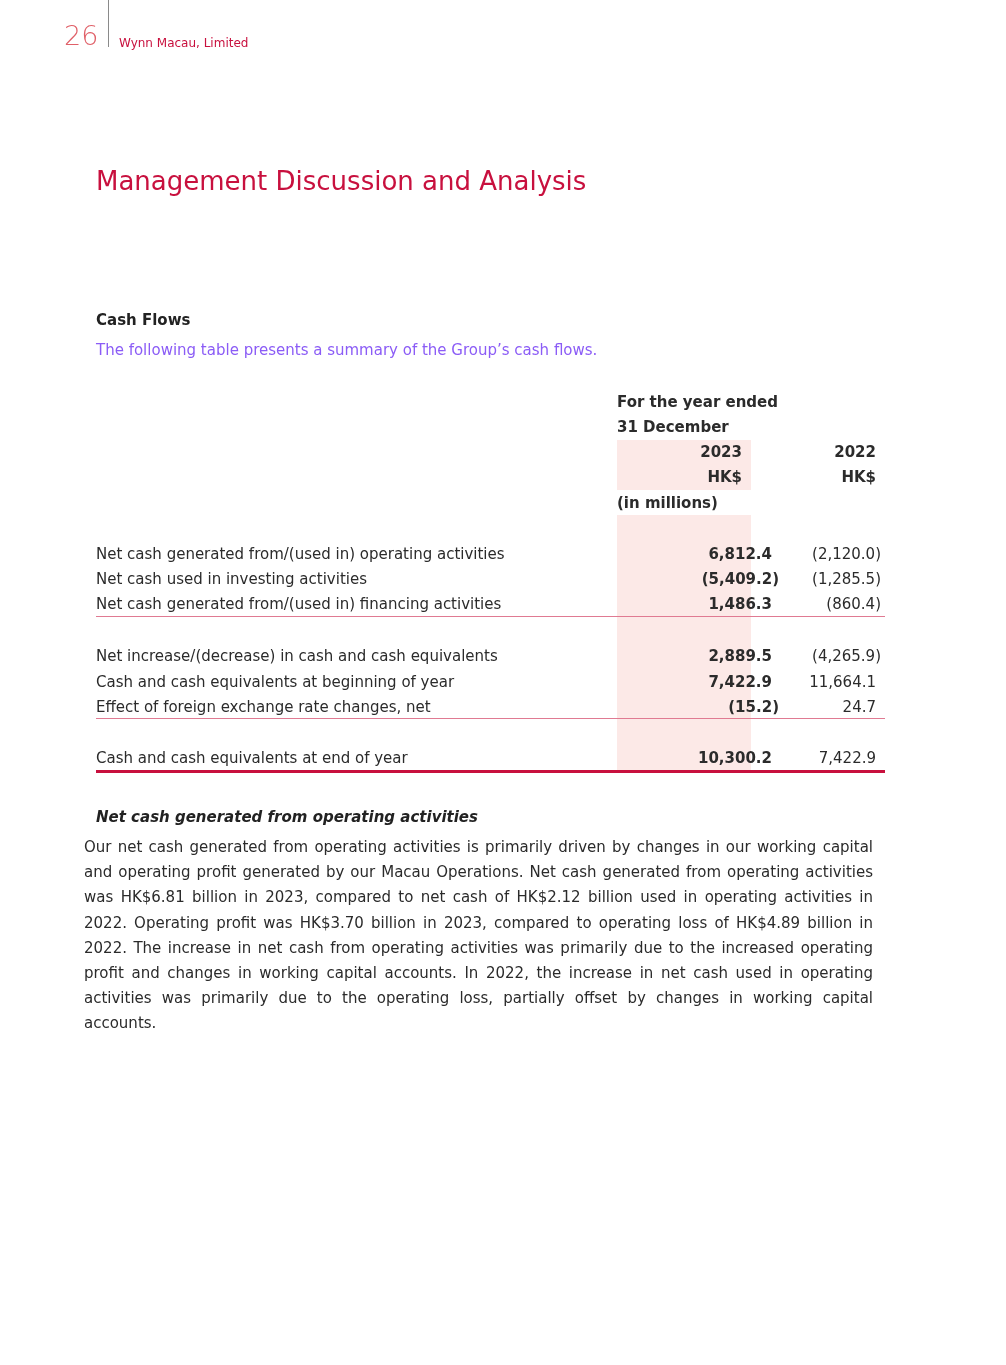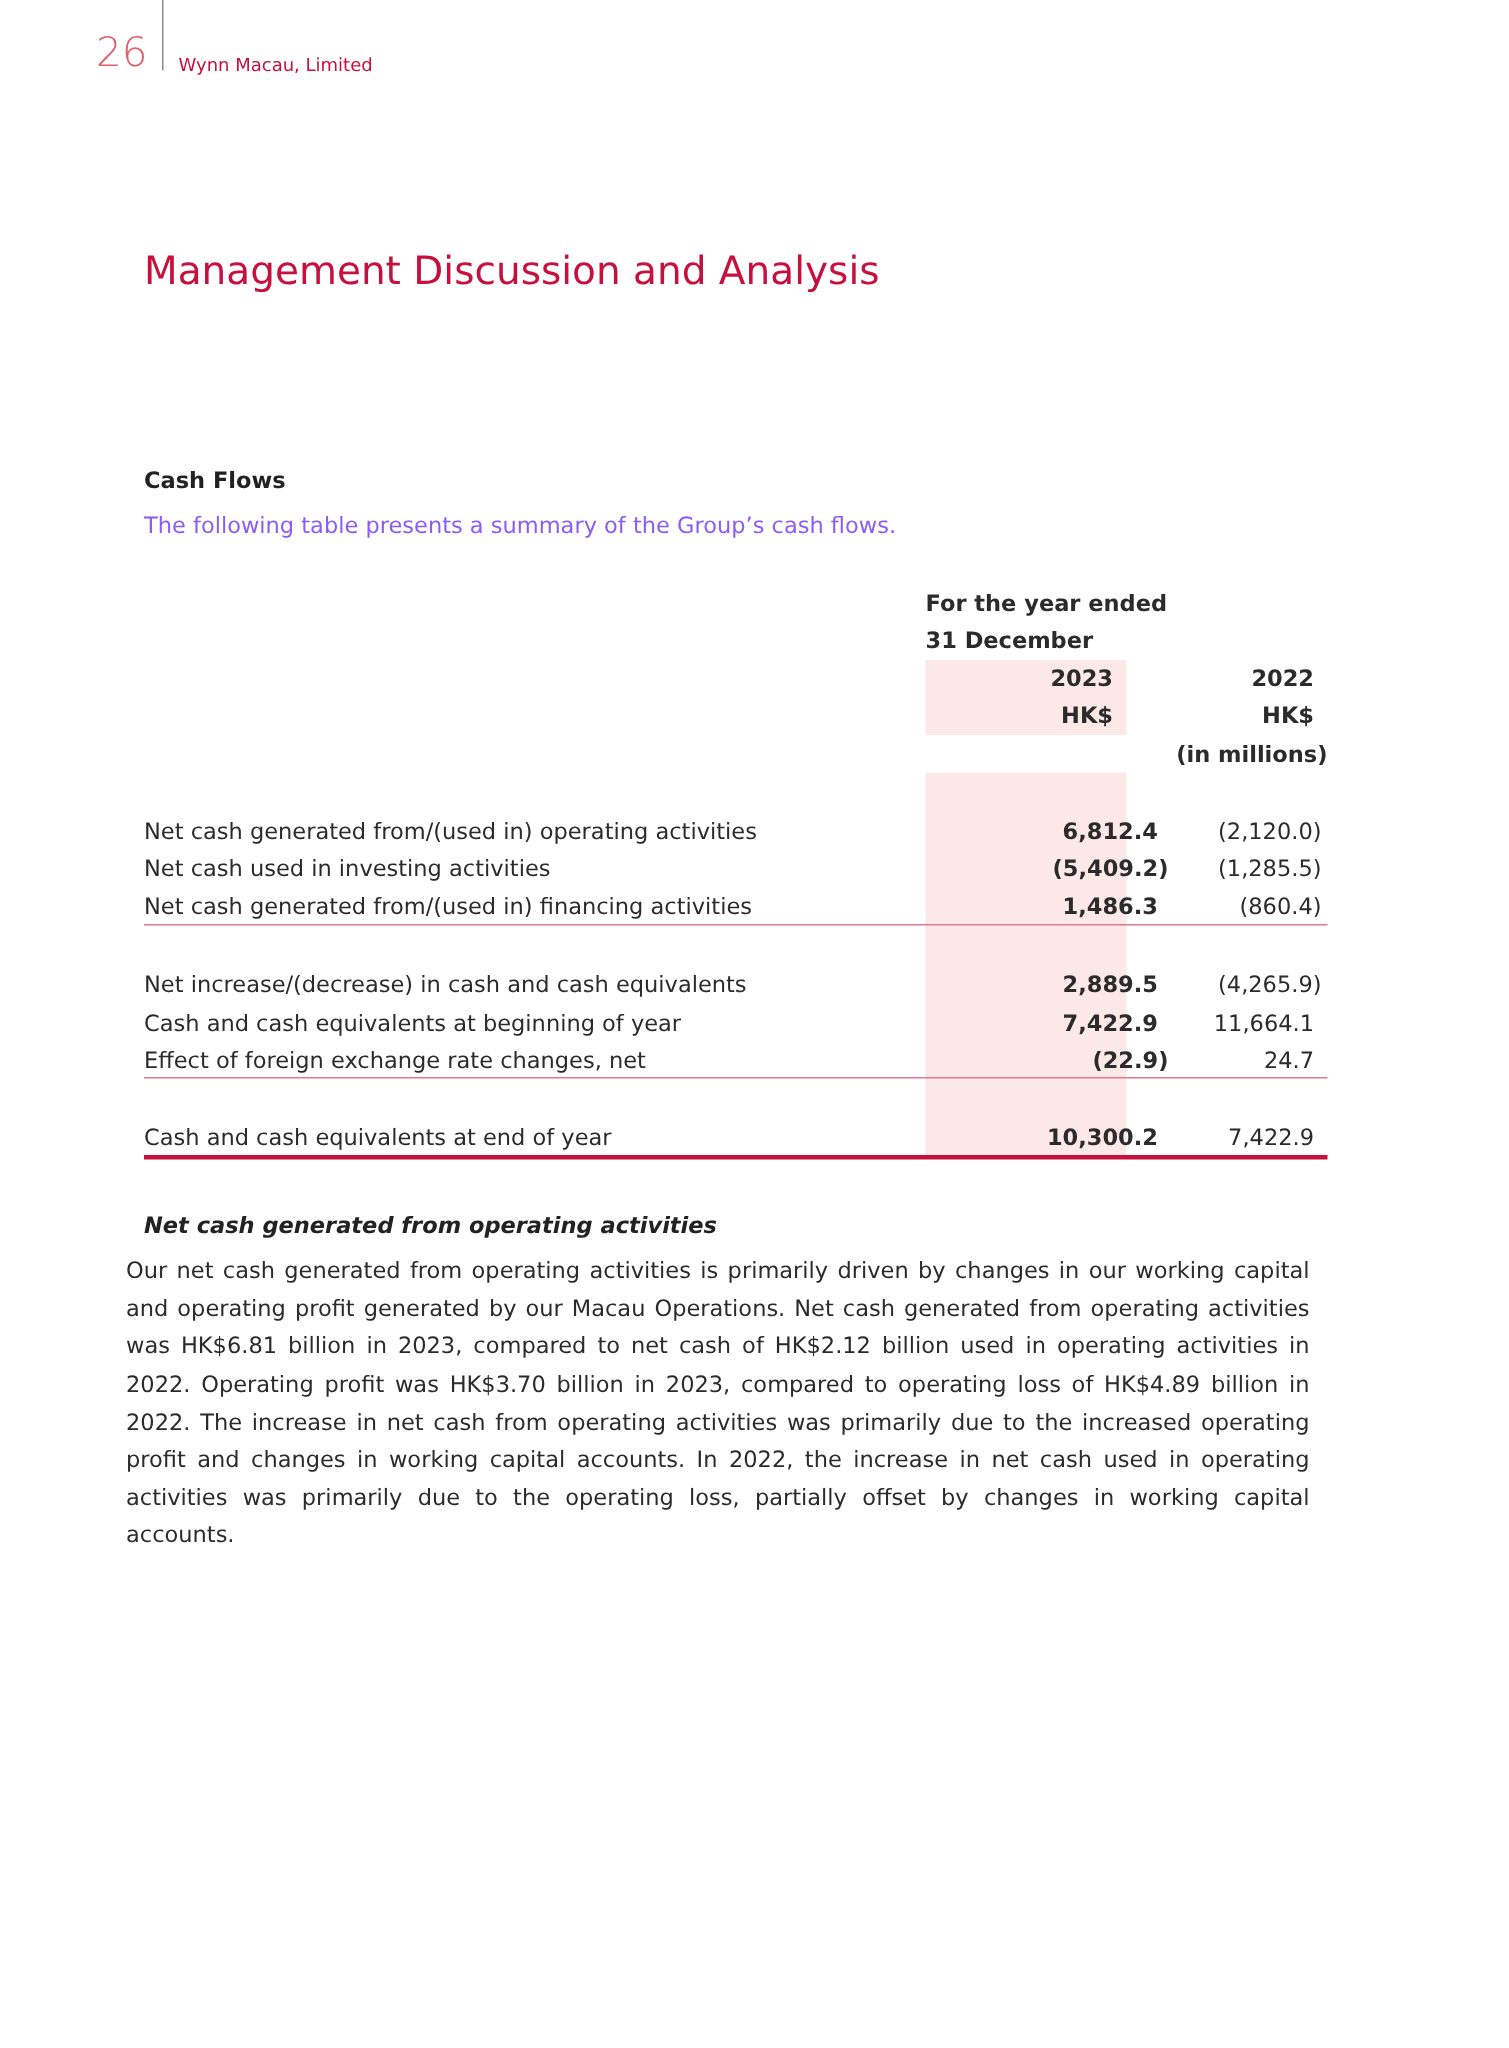--- a/index.html
+++ b/index.html
@@ -48,21 +48,21 @@
 <div>
   <div class="shade shade-a"></div>
   <div class="shade shade-b"></div>
 
   <div class="hdr hdr-bold hdr-center" style="top:393px">For the year ended</div>
   <div class="hdr hdr-bold hdr-center" style="top:418px">31 December</div>
   <div class="hdr hdr-bold col23" style="top:443px">2023</div>
   <div class="hdr col22" style="top:443px">2022</div>
   <div class="hdr hdr-bold col23" style="top:468px">HK$</div>
   <div class="hdr col22" style="top:468px">HK$</div>
-  <div class="hdr" style="top:494px; left:617px; width:268px; text-align:right;">(in millions)</div>
+  <div class="hdr" style="top:494px; left:617px; width:268px; text-align:left;">(in millions)</div>
 
   <div>
     <div class="row-label" style="top:545px">Net cash generated from/(used in) operating activities</div>
     <div class="val v23" style="top:545px; width:124px">6,812.4</div>
     <div class="val v22" style="top:545px">(2,120.0)</div>
   </div>
   <div>
     <div class="row-label" style="top:570px">Net cash used in investing activities</div>
     <div class="val v23" style="top:570px">(5,409.2)</div>
     <div class="val v22" style="top:570px">(1,285.5)</div>
@@ -79,21 +79,21 @@
     <div class="val v23" style="top:647px; width:124px">2,889.5</div>
     <div class="val v22" style="top:647px">(4,265.9)</div>
   </div>
   <div>
     <div class="row-label" style="top:673px">Cash and cash equivalents at beginning of year</div>
     <div class="val v23" style="top:673px; width:124px">7,422.9</div>
     <div class="val v22" style="top:673px; width:125px">11,664.1</div>
   </div>
   <div>
     <div class="row-label" style="top:698px">Effect of foreign exchange rate changes, net</div>
-    <div class="val v23" style="top:698px">(22.9)</div>
+    <div class="val v23" style="top:698px">(15.2)</div>
     <div class="val v22" style="top:698px; width:125px">24.7</div>
   </div>
   <div class="rule" style="top:718px"></div>
 
   <div>
     <div class="row-label" style="top:749px">Cash and cash equivalents at end of year</div>
     <div class="val v23" style="top:749px; width:124px">10,300.2</div>
     <div class="val v22" style="top:749px; width:125px">7,422.9</div>
   </div>
   <div class="rule-thick" style="top:770px"></div>

